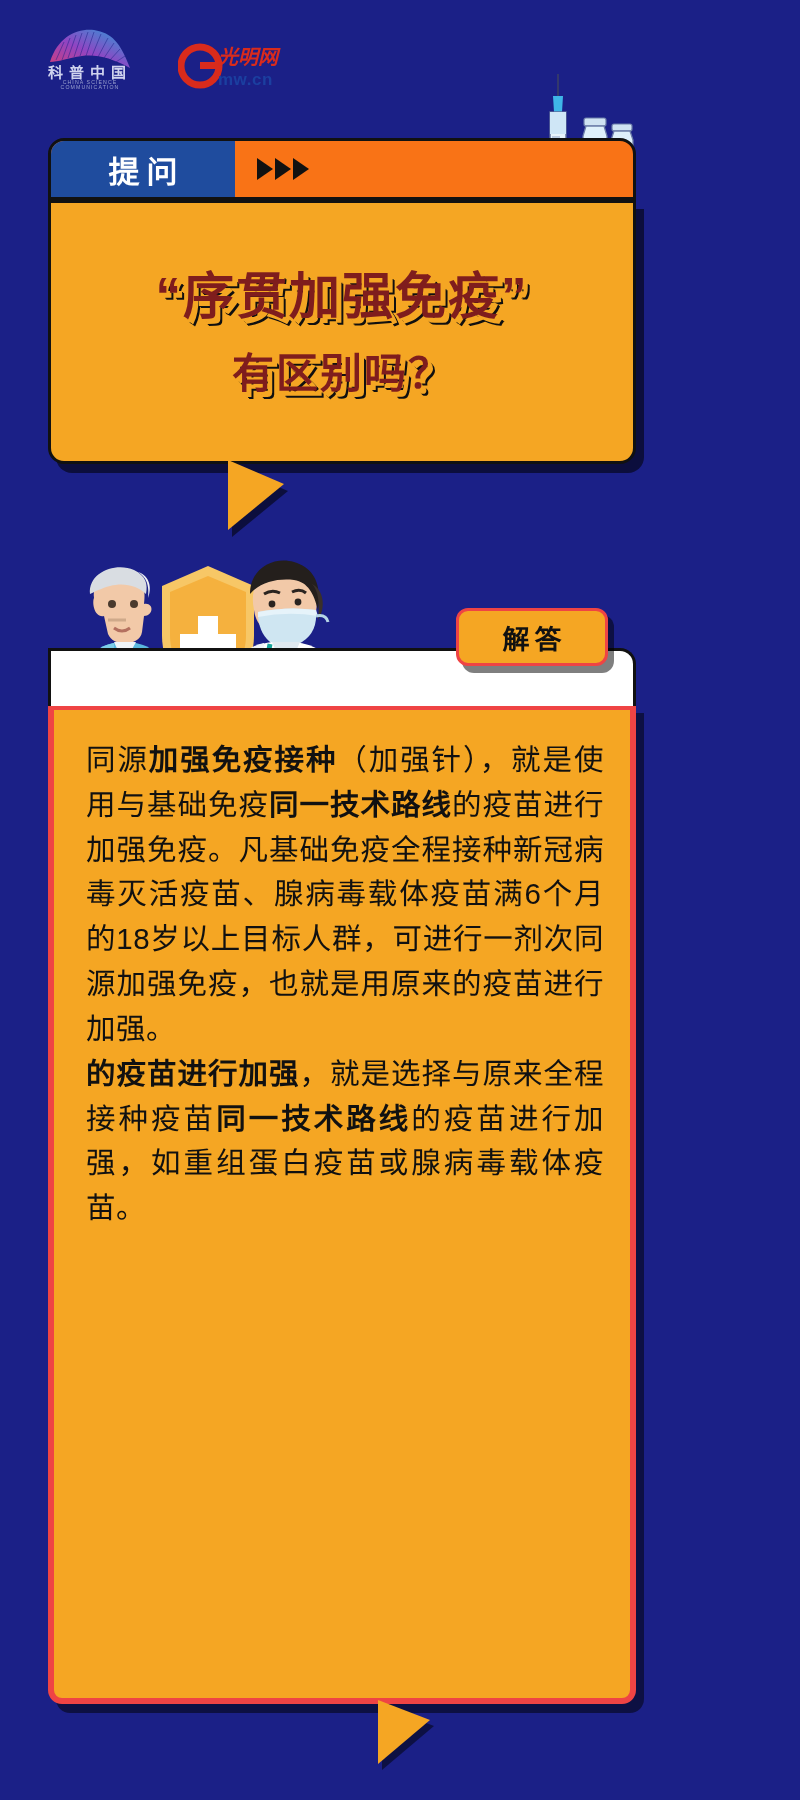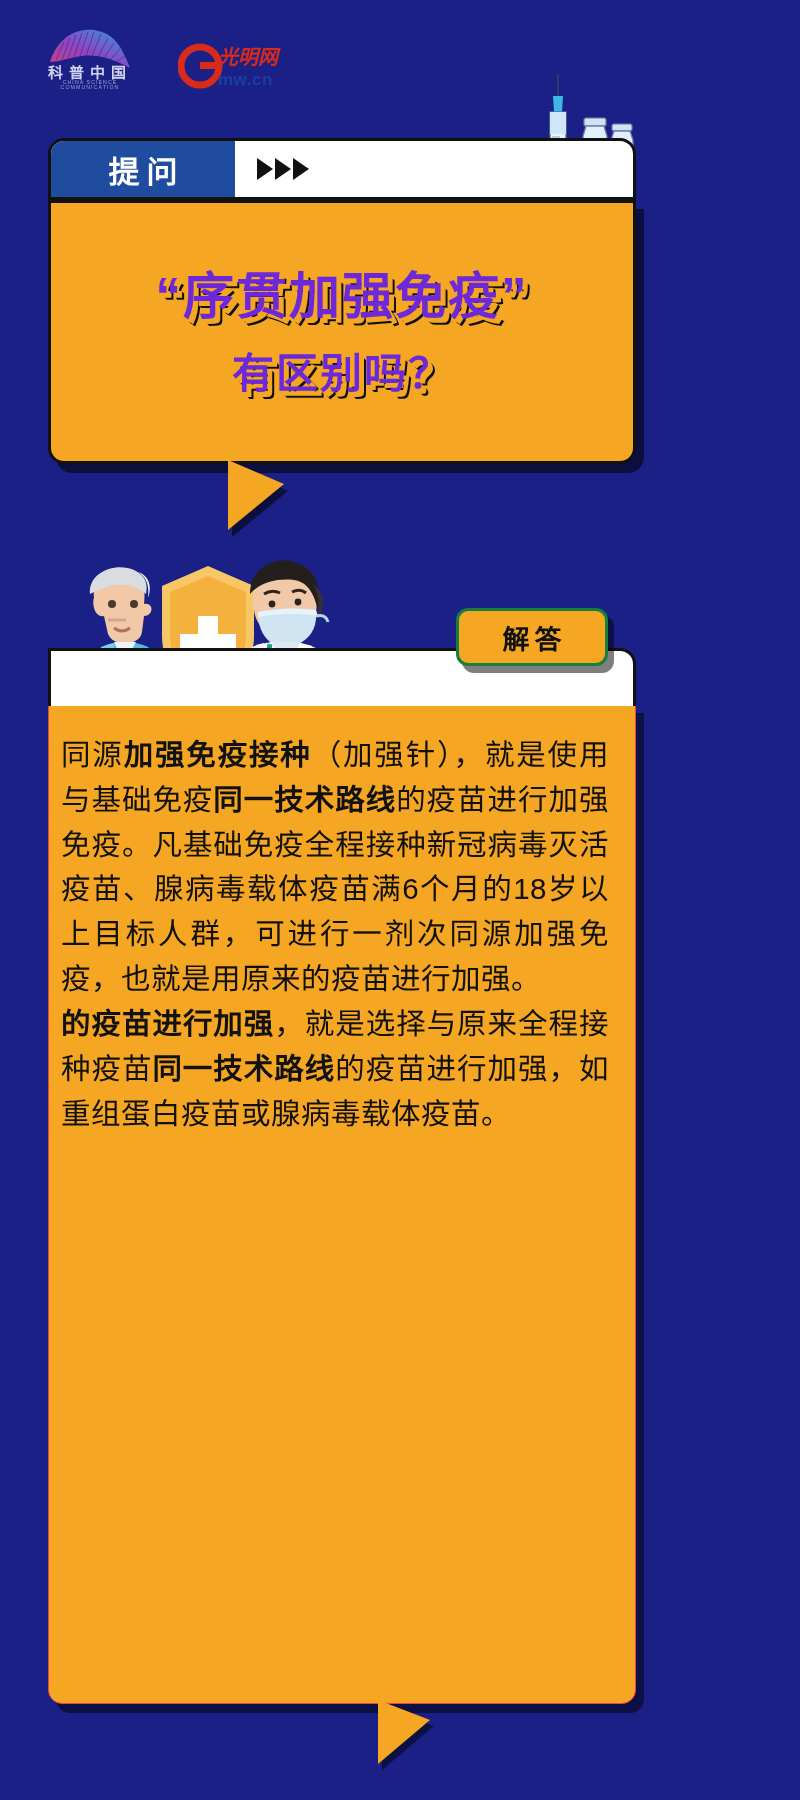--- a/index.html
+++ b/index.html
@@ -19,21 +19,21 @@
   .logo-kepu .wing{position:absolute;left:14px;top:0;width:84px;height:42px;}
   .logo-kepu .kp-cn{position:absolute;left:0;bottom:10px;width:112px;text-align:center;
       font-size:15px;letter-spacing:6px;color:#cfd3ee;line-height:1;font-weight:700;}
   .logo-kepu .kp-en{position:absolute;left:0;bottom:0;width:112px;text-align:center;
       font-size:5.2px;letter-spacing:1.1px;color:#9aa0cf;line-height:1;}
   .logo-gmw{width:110px;height:50px;position:relative;}
 
   
   .qbanner{
     position:absolute;left:48px;top:138px;width:588px;height:62px;
-    background:#ffffff;border:3px solid #111111;border-radius:16px 16px 0 0;
+    background:#f97316;border:3px solid #111111;border-radius:16px 16px 0 0;
     box-sizing:border-box;overflow:hidden;display:flex;align-items:stretch;
   }
   .qbanner .qtag{
     width:184px;background:#1f4c9e;display:flex;align-items:center;justify-content:center;
   }
   .qbanner .qtag span{
     color:#ffffff;font-size:31px;font-weight:700;letter-spacing:7px;text-indent:7px;
   }
   .qbanner .qarrows{display:flex;align-items:center;padding-left:22px;gap:2px;}
   .qbanner .qarrows i{
@@ -45,21 +45,21 @@
   .vaxart{position:absolute;left:492px;top:74px;width:152px;height:126px;}
 
   
   .title-card{
     position:absolute;left:48px;top:200px;width:588px;height:264px;
     background:#f5a623;border:3px solid #111111;border-radius:0 0 16px 16px;
     box-sizing:border-box;box-shadow:8px 9px 0 rgba(0,0,0,.55);
     display:flex;flex-direction:column;align-items:center;justify-content:center;
   }
   .title-card .tline{
-    color:#6d28d9;font-weight:700;letter-spacing:2px;line-height:1.04;
+    color:#7f1d1d;font-weight:700;letter-spacing:2px;line-height:1.04;
     text-shadow:5px 5px 0 #f5a623, 6px 6px 0 #111111, 7px 7px 0 #111111;
     white-space:nowrap;
   }
   .title-card .t1,.title-card .t2{font-size:51px;margin:1px 0;}
   .title-card .t3{font-size:42px;margin-top:28px;}
   .title-tail{
     position:absolute;left:228px;top:460px;width:0;height:0;
     border-left:56px solid #f5a623;border-top:24px solid transparent;
     border-bottom:46px solid transparent;
     filter:drop-shadow(4px 7px 0 rgba(0,0,0,.55));
@@ -69,38 +69,38 @@
     border-left:62px solid #111;border-top:27px solid transparent;
     border-bottom:51px solid transparent;z-index:-1;
   }
 
   
   .illus{position:absolute;left:58px;top:524px;width:300px;height:190px;}
 
   
   .answer-tag{
     position:absolute;left:456px;top:608px;width:152px;height:58px;
-    background:#f5a623;border:3px solid #15803d;border-radius:12px;box-sizing:border-box;
+    background:#f5a623;border:3px solid #ef4444;border-radius:12px;box-sizing:border-box;
     display:flex;align-items:center;justify-content:center;
     box-shadow:6px 7px 0 rgba(0,0,0,.5);z-index:6;
   }
   .answer-tag span{font-size:27px;font-weight:700;color:#111;letter-spacing:5px;text-indent:5px;}
 
   
   .white-strip{
     position:absolute;left:48px;top:648px;width:588px;height:58px;
     background:#ffffff;border:3px solid #111;border-bottom:none;
     border-radius:0 16px 0 0;box-sizing:border-box;z-index:4;
   }
 
   
   .answer-card{
     position:absolute;left:48px;top:704px;width:588px;height:1000px;
-    background:#f5a623;border:1px solid #ef4444;border-radius:0 0 14px 14px;
-    box-sizing:border-box;padding:28px 26px 16px 12px;
+    background:#f5a623;border:6px solid #ef4444;border-radius:0 0 14px 14px;
+    box-sizing:border-box;padding:28px 26px 16px 32px;
     box-shadow:8px 9px 0 rgba(0,0,0,.5);z-index:3;
   }
   .answer-card p{
     margin:0;color:#111111;font-size:29.5px;line-height:1.52;
     letter-spacing:.5px;text-align:justify;text-justify:inter-ideograph;
   }
   .answer-card b{font-weight:700;}
   .answer-card .reg{font-weight:500;}
   .answer-tail{
     position:absolute;left:378px;top:1700px;width:0;height:0;

